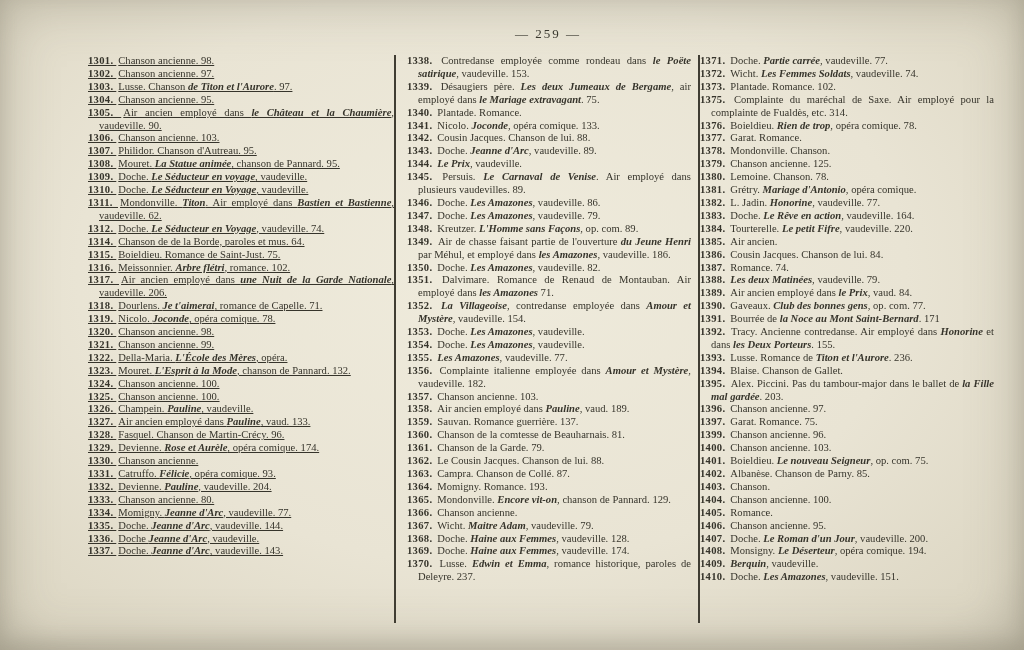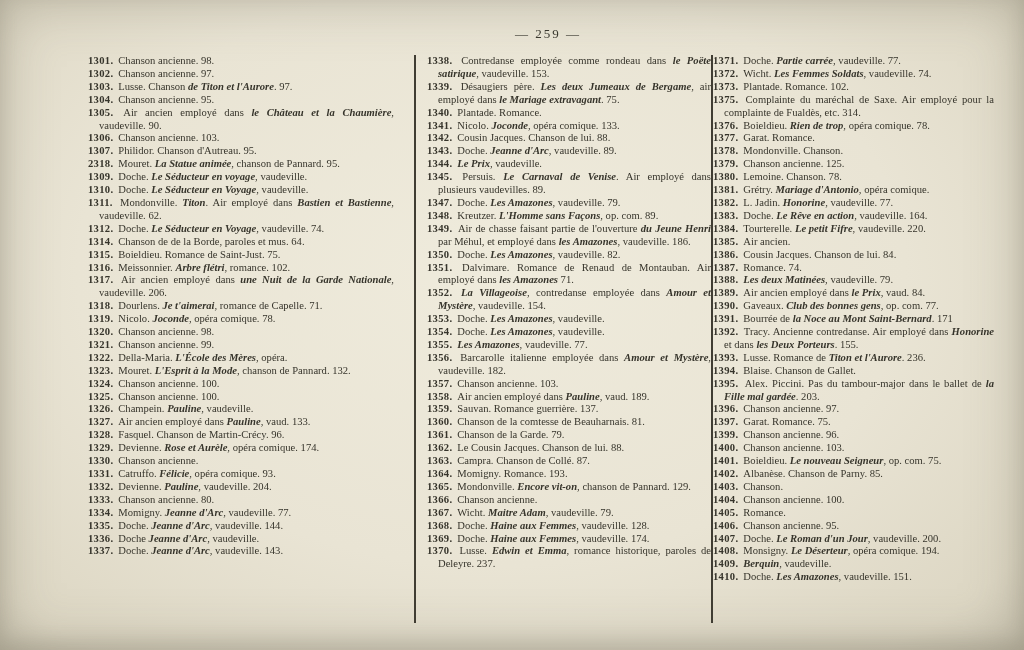--- a/index.html
+++ b/index.html
@@ -27,22 +27,22 @@
     position: absolute; top: 55px; left: 88px; right: 30px;
     display: flex; align-items: stretch;
     height: 568px;
   }
   .col {
     font-size: 10.6px;
     line-height: 12.9px;
     text-align: justify;
     color: #36342b;
   }
-  .col-1 { flex: 0 0 306px; padding-right: 20px; }
-  .col-2 { flex: 0 0 284px; border-left: 2px solid #403d33; padding-left: 11px; }
+  .col-1 { flex: 0 0 306px; padding-right: 0; text-decoration: underline; }
+  .col-2 { flex: 0 0 284px; border-left: 2px solid #403d33; padding-left: 11px; padding-right: 7px; }
   .col-3 { flex: 1 1 auto; border-left: 2px solid #403d33; }
   .entry {
     margin: 0;
     padding-left: 11px;
     text-indent: -11px;
   }
   .entry .num {
     font-weight: 600;
     letter-spacing: .3px;
     padding-right: 2px;
@@ -59,21 +59,21 @@
   <div class="page-number">— 259 —</div>
   <div class="columns">
     <div class="col col-1">
         <p class="entry"><span class="num">1301. </span><span>Chanson ancienne. 98.</span></p>
         <p class="entry"><span class="num">1302. </span><span>Chanson ancienne. 97.</span></p>
         <p class="entry"><span class="num">1303. </span><span>Lusse. Chanson </span><i>de Titon et l'Aurore</i><span>. 97.</span></p>
         <p class="entry"><span class="num">1304. </span><span>Chanson ancienne. 95.</span></p>
         <p class="entry"><span class="num">1305. </span><span>Air ancien employé dans </span><i>le Château et la Chaumière</i><span>, vaudeville. 90.</span></p>
         <p class="entry"><span class="num">1306. </span><span>Chanson ancienne. 103.</span></p>
         <p class="entry"><span class="num">1307. </span><span>Philidor. Chanson d'Autreau. 95.</span></p>
-        <p class="entry"><span class="num">2318. </span><span>Mouret. </span><i>La Statue animée</i><span>, chanson de Pannard. 95.</span></p>
+        <p class="entry"><span class="num">1308. </span><span>Mouret. </span><i>La Statue animée</i><span>, chanson de Pannard. 95.</span></p>
         <p class="entry"><span class="num">1309. </span><span>Doche. </span><i>Le Séducteur en voyage</i><span>, vaudeville.</span></p>
         <p class="entry"><span class="num">1310. </span><span>Doche. </span><i>Le Séducteur en Voyage</i><span>, vaudeville.</span></p>
         <p class="entry"><span class="num">1311. </span><span>Mondonville. </span><i>Titon</i><span>. Air employé dans </span><i>Bastien et Bastienne</i><span>, vaudeville. 62.</span></p>
         <p class="entry"><span class="num">1312. </span><span>Doche. </span><i>Le Séducteur en Voyage</i><span>, vaudeville. 74.</span></p>
         <p class="entry"><span class="num">1314. </span><span>Chanson de de la Borde, paroles et mus. 64.</span></p>
         <p class="entry"><span class="num">1315. </span><span>Boieldieu. Romance de Saint-Just. 75.</span></p>
         <p class="entry"><span class="num">1316. </span><span>Meissonnier. </span><i>Arbre flétri</i><span>, romance. 102.</span></p>
         <p class="entry"><span class="num">1317. </span><span>Air ancien employé dans </span><i>une Nuit de la Garde Nationale</i><span>, vaudeville. 206.</span></p>
         <p class="entry"><span class="num">1318. </span><span>Dourlens. </span><i>Je t'aimerai</i><span>, romance de Capelle. 71.</span></p>
         <p class="entry"><span class="num">1319. </span><span>Nicolo. </span><i>Joconde</i><span>, opéra comique. 78.</span></p>
@@ -98,30 +98,31 @@
       </div>
     <div class="col col-2">
         <p class="entry"><span class="num">1338. </span><span>Contredanse employée comme rondeau dans </span><i>le Poëte satirique</i><span>, vaudeville. 153.</span></p>
         <p class="entry"><span class="num">1339. </span><span>Désaugiers père. </span><i>Les deux Jumeaux de Bergame</i><span>, air employé dans </span><i>le Mariage extravagant</i><span>. 75.</span></p>
         <p class="entry"><span class="num">1340. </span><span>Plantade. Romance.</span></p>
         <p class="entry"><span class="num">1341. </span><span>Nicolo. </span><i>Joconde</i><span>, opéra comique. 133.</span></p>
         <p class="entry"><span class="num">1342. </span><span>Cousin Jacques. Chanson de lui. 88.</span></p>
         <p class="entry"><span class="num">1343. </span><span>Doche. </span><i>Jeanne d'Arc</i><span>, vaudeville. 89.</span></p>
         <p class="entry"><span class="num">1344. </span><i>Le Prix</i><span>, vaudeville.</span></p>
         <p class="entry"><span class="num">1345. </span><span>Persuis. </span><i>Le Carnaval de Venise</i><span>. Air employé dans plusieurs vaudevilles. 89.</span></p>
+        <p class="entry"><span class="num">1346. </span><span>Doche. </span><i>Les Amazones</i><span>, vaudeville. 86.</span></p>
         <p class="entry"><span class="num">1347. </span><span>Doche. </span><i>Les Amazones</i><span>, vaudeville. 79.</span></p>
         <p class="entry"><span class="num">1348. </span><span>Kreutzer. </span><i>L'Homme sans Façons</i><span>, op. com. 89.</span></p>
         <p class="entry"><span class="num">1349. </span><span>Air de chasse faisant partie de l'ouverture </span><i>du Jeune Henri</i><span> par Méhul, et employé dans </span><i>les Amazones</i><span>, vaudeville. 186.</span></p>
         <p class="entry"><span class="num">1350. </span><span>Doche. </span><i>Les Amazones</i><span>, vaudeville. 82.</span></p>
         <p class="entry"><span class="num">1351. </span><span>Dalvimare. Romance de Renaud de Montauban. Air employé dans </span><i>les Amazones</i><span> 71.</span></p>
         <p class="entry"><span class="num">1352. </span><i>La Villageoise</i><span>, contredanse employée dans </span><i>Amour et Mystère</i><span>, vaudeville. 154.</span></p>
         <p class="entry"><span class="num">1353. </span><span>Doche. </span><i>Les Amazones</i><span>, vaudeville.</span></p>
         <p class="entry"><span class="num">1354. </span><span>Doche. </span><i>Les Amazones</i><span>, vaudeville.</span></p>
         <p class="entry"><span class="num">1355. </span><i>Les Amazones</i><span>, vaudeville. 77.</span></p>
-        <p class="entry"><span class="num">1356. </span><span>Barcarolle italienne employée dans </span><i>Amour et Mystère</i><span>, vaudeville. 182.</span></p>
+        <p class="entry"><span class="num">1356. </span><span>Complainte italienne employée dans </span><i>Amour et Mystère</i><span>, vaudeville. 182.</span></p>
         <p class="entry"><span class="num">1357. </span><span>Chanson ancienne. 103.</span></p>
         <p class="entry"><span class="num">1358. </span><span>Air ancien employé dans </span><i>Pauline</i><span>, vaud. 189.</span></p>
         <p class="entry"><span class="num">1359. </span><span>Sauvan. Romance guerrière. 137.</span></p>
         <p class="entry"><span class="num">1360. </span><span>Chanson de la comtesse de Beauharnais. 81.</span></p>
         <p class="entry"><span class="num">1361. </span><span>Chanson de la Garde. 79.</span></p>
         <p class="entry"><span class="num">1362. </span><span>Le Cousin Jacques. Chanson de lui. 88.</span></p>
         <p class="entry"><span class="num">1363. </span><span>Campra. Chanson de Collé. 87.</span></p>
         <p class="entry"><span class="num">1364. </span><span>Momigny. Romance. 193.</span></p>
         <p class="entry"><span class="num">1365. </span><span>Mondonville. </span><i>Encore vit-on</i><span>, chanson de Pannard. 129.</span></p>
         <p class="entry"><span class="num">1366. </span><span>Chanson ancienne.</span></p>

